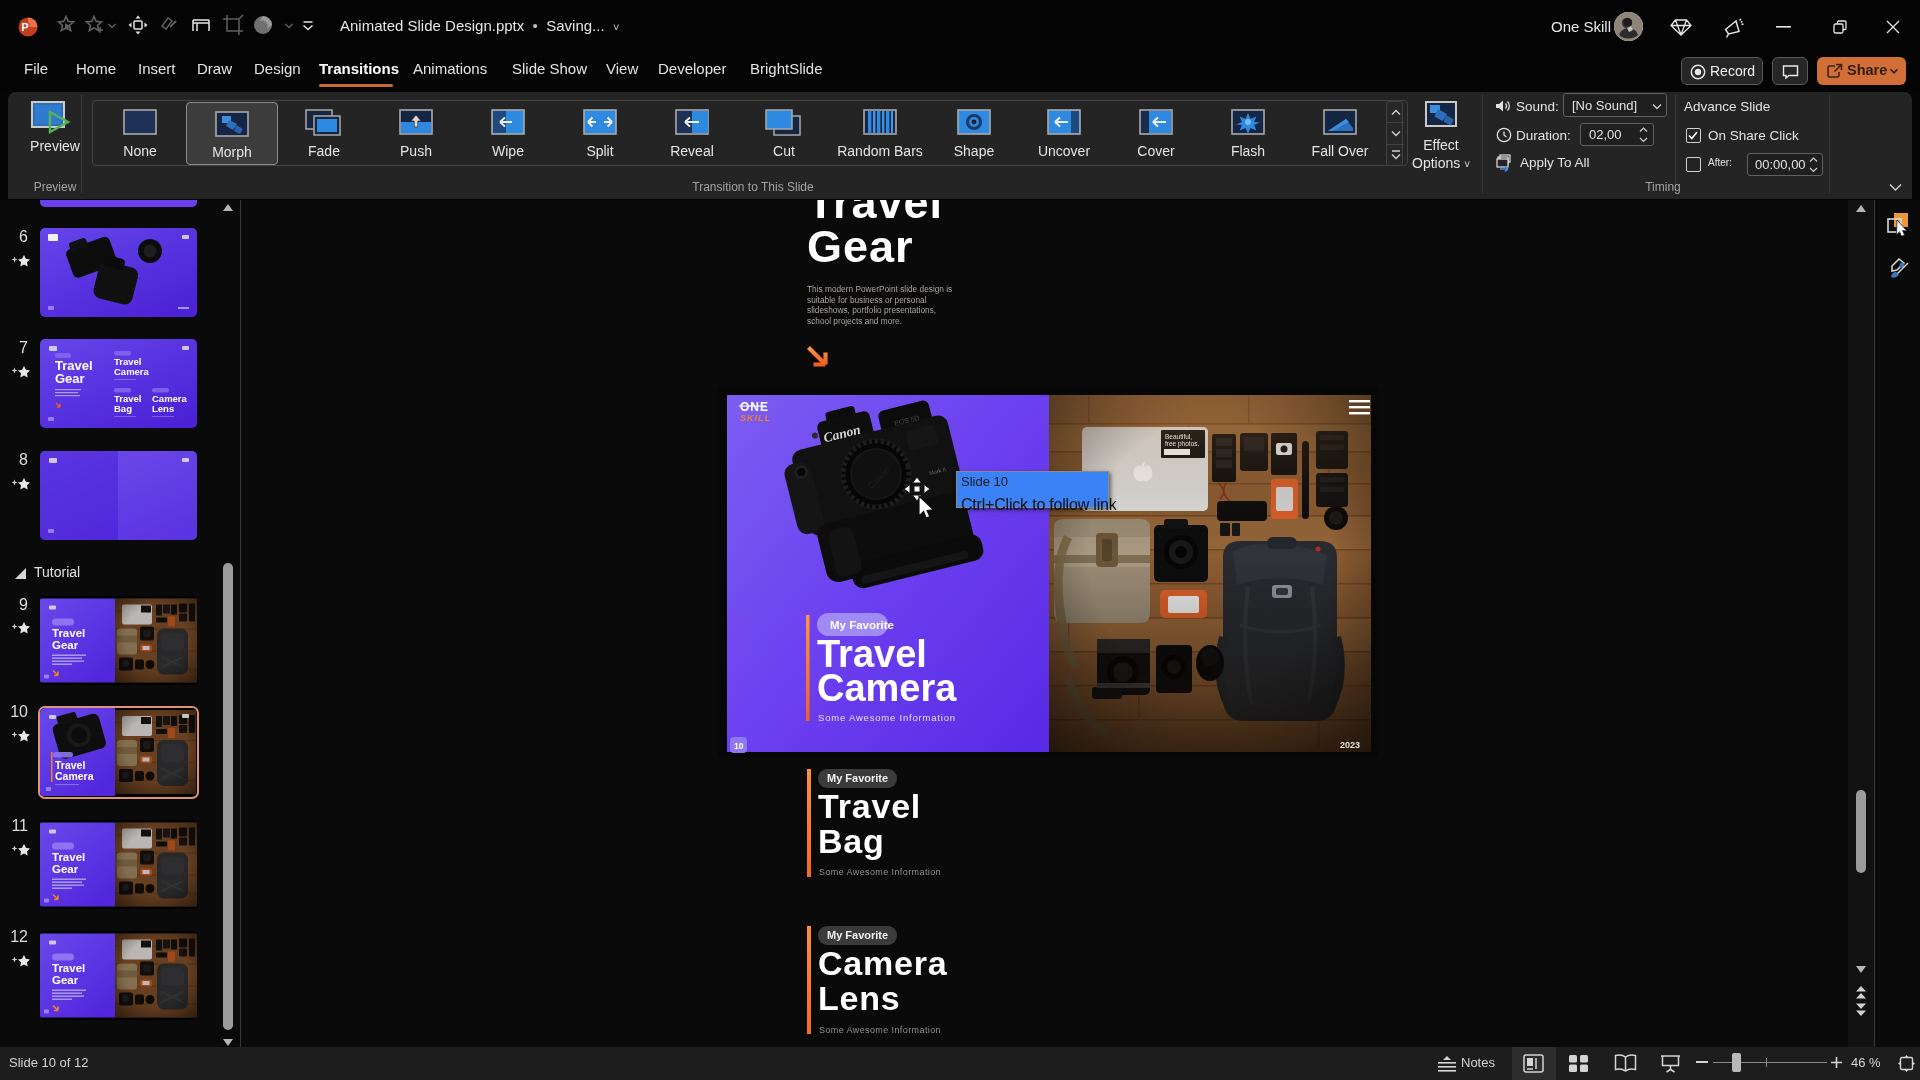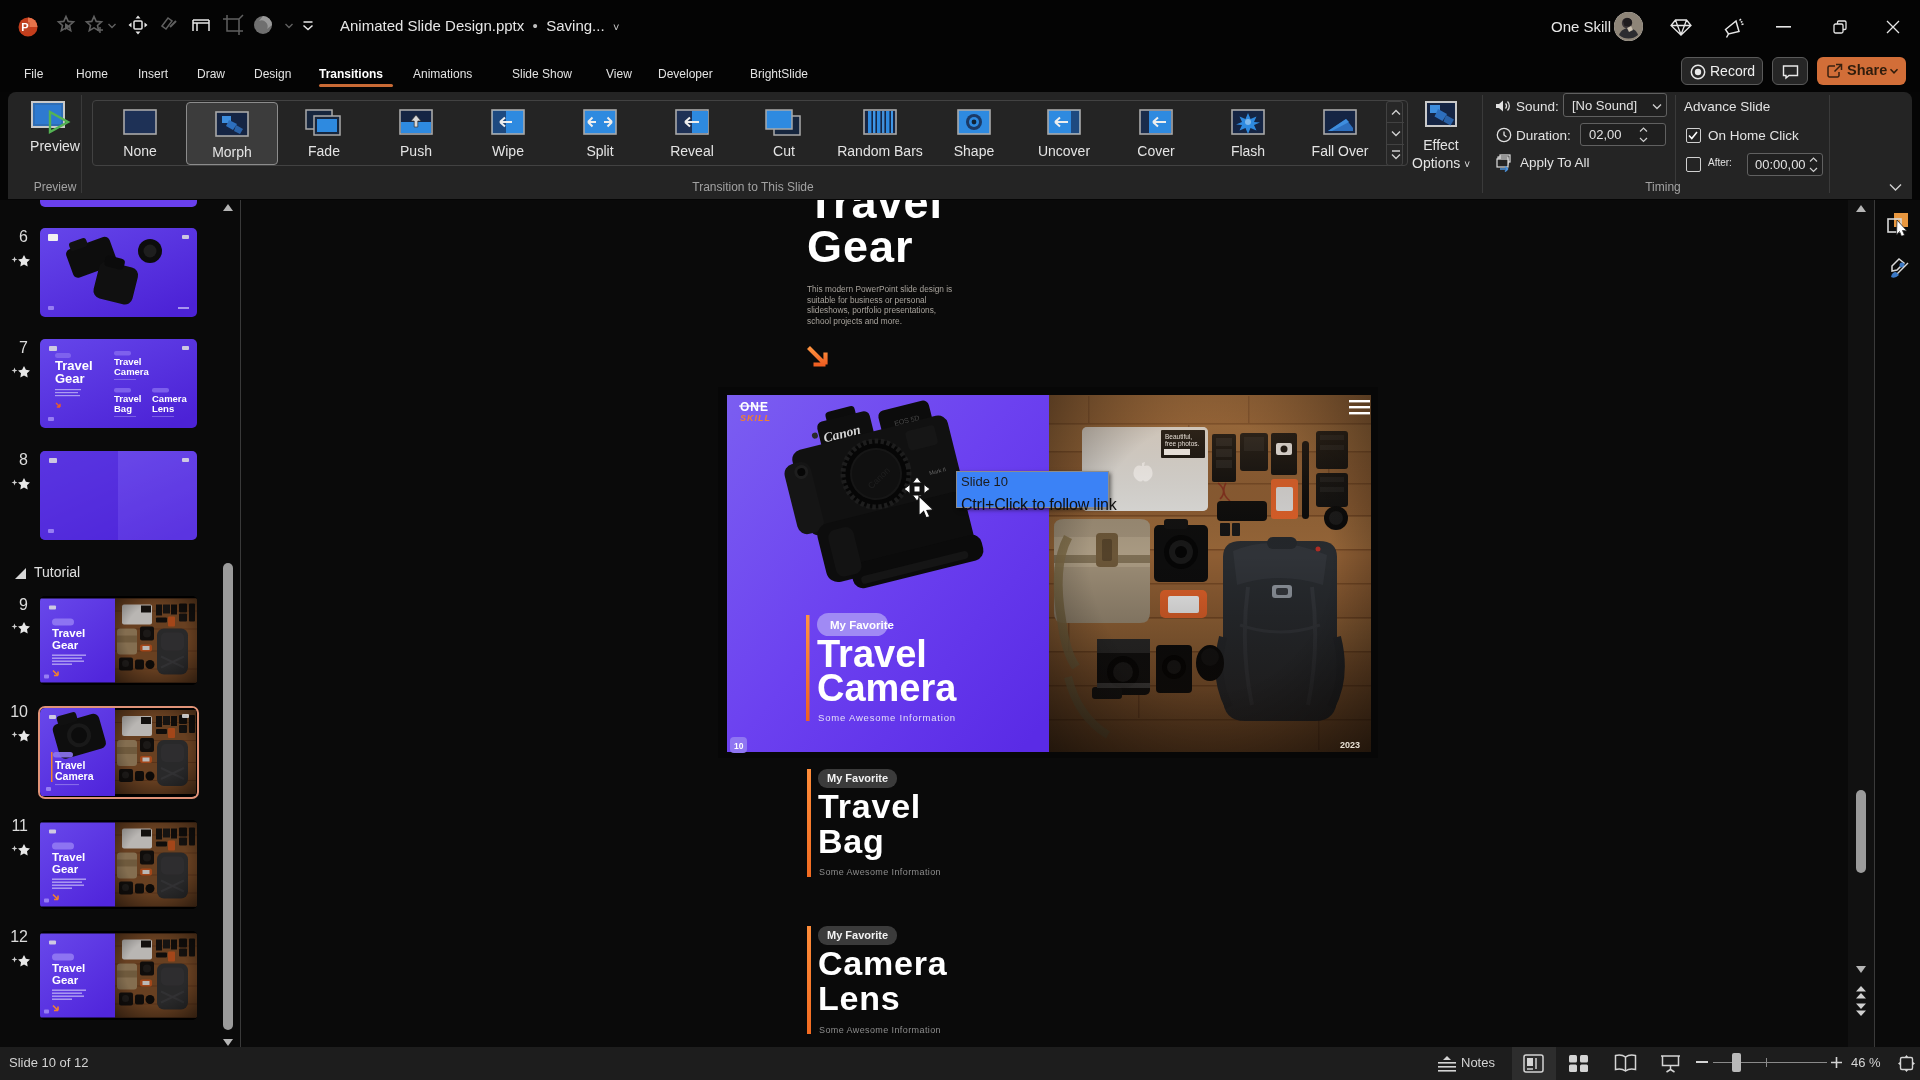--- a/index.html
+++ b/index.html
@@ -9,21 +9,21 @@
   #app { position:relative; width:1920px; height:1080px; background:#050505; }
 
   
   #titlebar { position:absolute; left:0; top:0; width:1920px; height:52px; background:#040404; }
   #doc-title { position:absolute; top:17px; left:340px; color:#e6e6e6; font-size:15px; }
   #searchbox { position:absolute; left:709px; top:10px; width:519px; height:34px; background:#2d2d2d; border-radius:4px; color:#b9b9b9; font-size:15px; line-height:34px; }
   #acct { position:absolute; top:18px; left:1551px; color:#e8e8e8; font-size:15px; }
 
   
   #tabs { position:absolute; left:0; top:52px; width:1920px; height:40px; background:#040404; }
-  .tab { position:absolute; top:15px; font-size:12px; color:#e3e3e3; }
+  .tab { position:absolute; top:8px; font-size:15px; color:#e3e3e3; }
   .tab.active { color:#fff; font-weight:bold; }
   .tab-underline { position:absolute; top:32px; height:3px; background:#c96a35; border-radius:2px; }
 
   
   #ribbon { position:absolute; left:8px; top:92px; width:1904px; height:107px; background:#242424; border-radius:8px 8px 0 0; }
   .grp-label { position:absolute; top:88px; font-size:12px; color:#a2a2a2; text-align:center; }
   .vsep { position:absolute; top:3px; height:98px; width:1px; background:#3a3a3a; }
   #gallery { position:absolute; left:84px; top:8px; width:1316px; height:66px; border:1px solid #424242; border-radius:4px; }
   .titem { position:absolute; top:0; width:92px; height:64px; text-align:center; }
   .titem .lbl { position:absolute; top:42px; width:100%; font-size:14px; color:#e4e4e4; }
@@ -337,21 +337,21 @@
       <span class="abs" style="left:8px;top:4px;font-size:13px;color:#e2e2e2">[No Sound]</span>
       <svg class="abs" style="left:88px;top:9px" width="10" height="7" viewBox="0 0 10 7" fill="none" stroke="#cfcfcf" stroke-width="1.3">
           <path d="M1 1.5l4 4 4-4"></path>
         </svg>
     </div>
     <svg class="abs" style="left:1488px;top:35px" width="16" height="16" viewBox="0 0 16 16" fill="none" stroke="#e0e0e0" stroke-width="1.3">
       <circle cx="8" cy="8" r="6.7"></circle>
         <path d="M8 4.5V8l2.5 2"></path>
     </svg>
     <div class="abs" style="left:1508px;top:36px;font-size:13.5px;color:#e2e2e2">Duration:</div>
-    <div class="abs" style="left:1572px;top:31px;width:86px;height:23px;background:#1f1f1f;border:1px solid #606060;border-radius:3px">
+    <div class="abs" style="left:1572px;top:31px;width:74px;height:23px;background:#1f1f1f;border:1px solid #606060;border-radius:3px">
       <span class="abs" style="left:8px;top:3px;font-size:13px;color:#e2e2e2">02,00</span>
       <svg class="abs" style="left:58px;top:3px" width="9" height="6" viewBox="0 0 9 6" fill="none" stroke="#cfcfcf" stroke-width="1.2">
           <path d="M1 4.5L4.5 1 8 4.5"></path>
         </svg>
       <svg class="abs" style="left:58px;top:13px" width="9" height="6" viewBox="0 0 9 6" fill="none" stroke="#cfcfcf" stroke-width="1.2">
           <path d="M1 1l3.5 3.5L8 1"></path>
         </svg>
     </div>
     <svg class="abs" style="left:1488px;top:62px" width="19" height="18" viewBox="0 0 19 18" fill="none" stroke="#e0e0e0" stroke-width="1.2">
       <rect x="4" y="1" width="10" height="7"></rect>
@@ -360,21 +360,21 @@
       <path d="M4 15h8M12 15l-3-2.5M12 15l-3 2.5" stroke="#4a90d9" stroke-width="1.6"></path>
     </svg>
     <div class="abs" style="left:1512px;top:63px;font-size:13.5px;color:#e2e2e2">Apply To All</div>
     <div class="vsep" style="left:1667px"></div>
     <div class="abs" style="left:1676px;top:7px;font-size:13.5px;color:#e2e2e2">Advance Slide</div>
     <div class="abs" style="left:1678px;top:36px;width:15px;height:15px;border:1.5px solid #d0d0d0;border-radius:2px">
       <svg class="abs" style="left:1px;top:2px" width="10" height="9" viewBox="0 0 10 9" fill="none" stroke="#fff" stroke-width="1.6">
           <path d="M1 4.5l2.8 3L9 1"></path>
         </svg>
     </div>
-    <div class="abs" style="left:1700px;top:36px;font-size:13.5px;color:#e2e2e2">On Home Click</div>
+    <div class="abs" style="left:1700px;top:36px;font-size:13.5px;color:#e2e2e2">On Share Click</div>
     <div class="abs" style="left:1678px;top:65px;width:15px;height:15px;border:1.5px solid #d0d0d0;border-radius:2px"></div>
     <div class="abs" style="left:1700px;top:65px;font-size:10px;color:#e2e2e2">After:</div>
     <div class="abs" style="left:1739px;top:61px;width:76px;height:23px;background:#1f1f1f;border:1px solid #606060;border-radius:3px">
       <span class="abs" style="left:7px;top:3px;font-size:13px;color:#e2e2e2">00:00,00</span>
       <svg class="abs" style="left:61px;top:3px" width="9" height="6" viewBox="0 0 9 6" fill="none" stroke="#cfcfcf" stroke-width="1.2">
           <path d="M1 4.5L4.5 1 8 4.5"></path>
         </svg>
       <svg class="abs" style="left:61px;top:13px" width="9" height="6" viewBox="0 0 9 6" fill="none" stroke="#cfcfcf" stroke-width="1.2">
           <path d="M1 1l3.5 3.5L8 1"></path>
         </svg>

